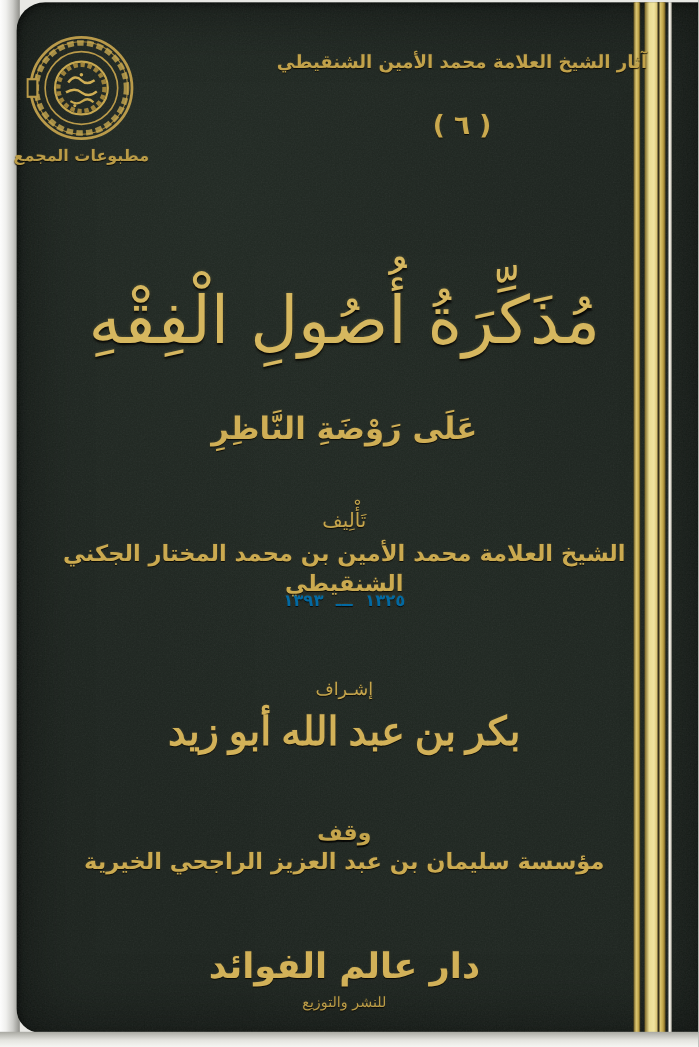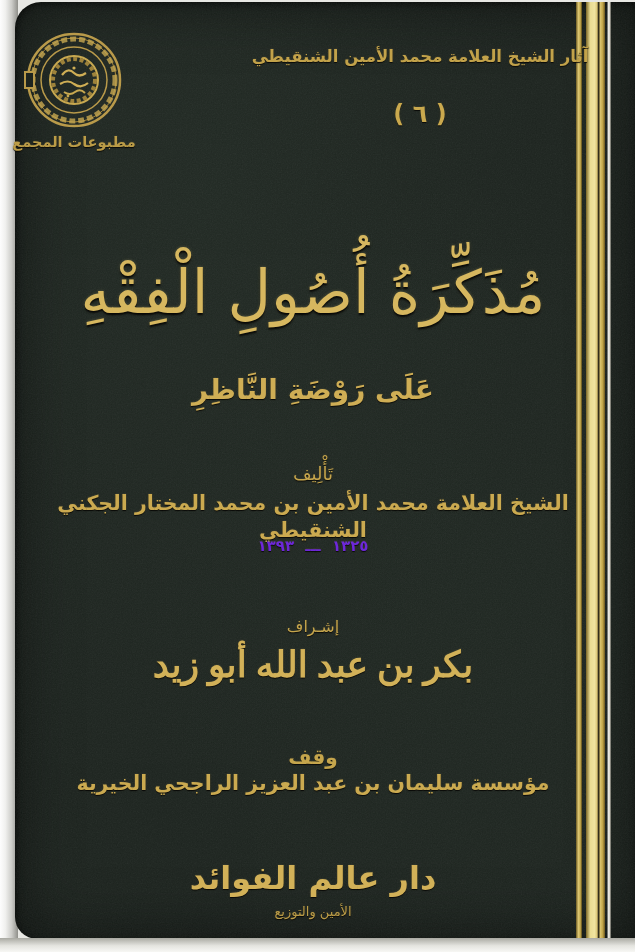--- a/index.html
+++ b/index.html
@@ -44,21 +44,21 @@
     line-height:1.3;
   }
   .series-title{top:46px;left:225px;width:390px;font-size:16.5px;font-weight:bold;color:#c2a24a;}
   .volume-number{top:99px;left:225px;width:390px;font-size:24px;font-weight:bold;color:#caa94e;letter-spacing:2px;}
   .seal-caption{top:133px;left:8px;width:132px;font-size:14.5px;font-weight:bold;color:#bb9c47;}
   .main-title{top:246px;left:35px;width:556px;font-size:60px;font-weight:normal;color:#d6b75f;line-height:1.55;
     text-shadow:0 2px 2px rgba(0,0,0,0.9), 0 0 3px rgba(240,214,130,0.28);}
   .subtitle{top:372px;left:35px;width:556px;font-size:28px;font-weight:bold;color:#cfae55;}
   .byline-label{top:462px;left:35px;width:556px;font-size:18px;color:#c5a54c;}
   .author-name{top:490px;left:20px;width:586px;font-size:20.5px;font-weight:bold;color:#cbaa50;}
-  .author-dates{top:537px;left:35px;width:556px;font-size:15px;font-weight:bold;color:#6d28d9;word-spacing:6px;}
+  .author-dates{top:537px;left:35px;width:556px;font-size:15px;font-weight:bold;color:#0369a1;word-spacing:6px;}
   .supervision-label{top:617px;left:35px;width:556px;font-size:16px;color:#c5a54c;}
   .supervisor-name{top:642px;left:35px;width:556px;font-size:36px;font-weight:bold;color:#d2b158;font-family:Liberation Serif, serif;}
   .waqf-label{top:744px;left:35px;width:556px;font-size:20px;font-weight:bold;color:#c5a54c;}
   .waqf-org{top:770px;left:20px;width:586px;font-size:20.5px;font-weight:bold;color:#cbaa50;}
   .publisher-name{top:858px;left:35px;width:556px;font-size:32px;font-weight:bold;color:#d2b158;}
   .publisher-tagline{top:904px;left:35px;width:556px;font-size:13px;color:#bb9c47;}
   .seal{position:absolute;left:24px;top:30px;width:100px;height:100px;}
 </style>
 </head>
 <body>
@@ -110,16 +110,16 @@
   <div class="txt author-name" dir="rtl">الشيخ العلامة محمد الأمين بن محمد المختار الجكني الشنقيطي</div>
   <div class="txt author-dates" dir="rtl">١٣٢٥ ـــ ١٣٩٣</div>
 
   <div class="txt supervision-label" dir="rtl">إشـراف</div>
   <div class="txt supervisor-name" dir="rtl">بكر بن عبد الله أبو زيد</div>
 
   <div class="txt waqf-label" dir="rtl">وقف</div>
   <div class="txt waqf-org" dir="rtl">مؤسسة سليمان بن عبد العزيز الراجحي الخيرية</div>
 
   <div class="txt publisher-name" dir="rtl">دار عالم الفوائد</div>
-  <div class="txt publisher-tagline" dir="rtl">الأمين والتوزيع</div>
+  <div class="txt publisher-tagline" dir="rtl">للنشر والتوزيع</div>
 
   <div class="edge-bottom"></div>
 </div>
 
 </body></html>

